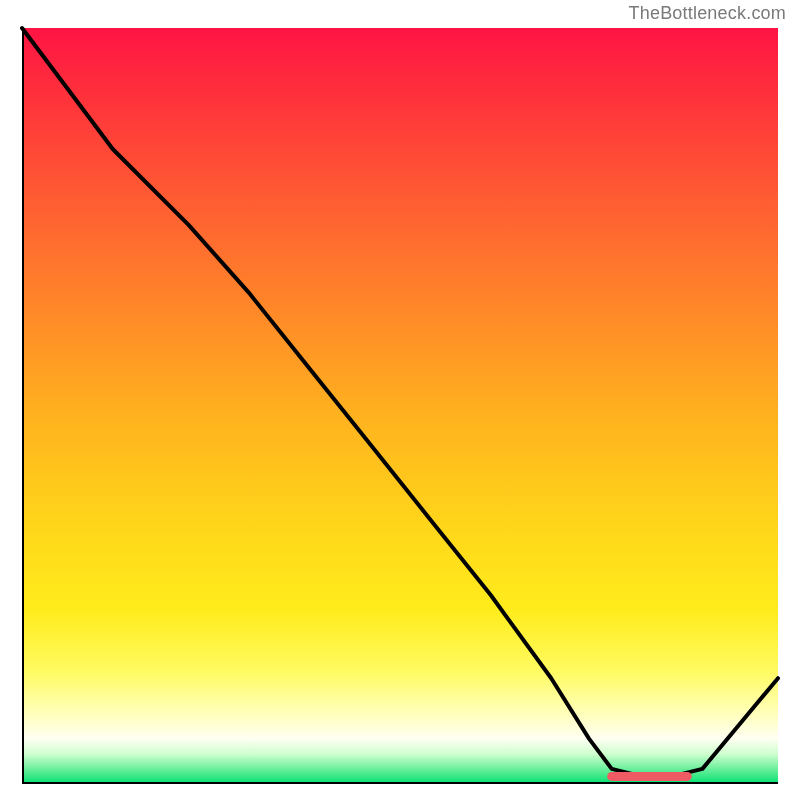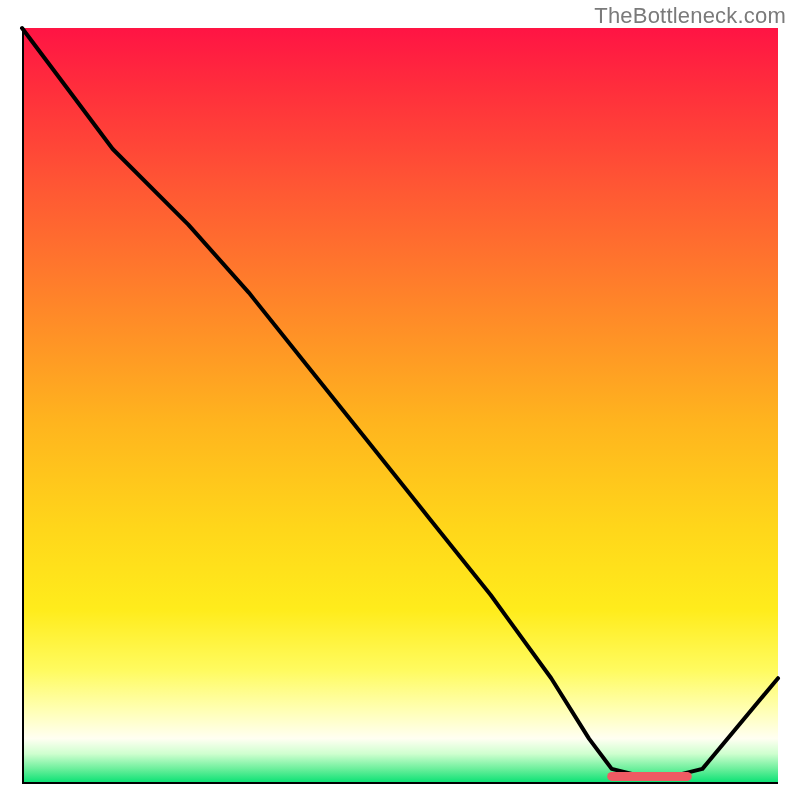--- a/index.html
+++ b/index.html
@@ -12,21 +12,21 @@
   }
   .wrap {
     position: relative;
     width: 800px;
     height: 800px;
   }
   .attribution {
     position: absolute;
     top: 3px;
     right: 14px;
-    font-size: 22px;
+    font-size: 18px;
     color: #7a7a7a;
     letter-spacing: 0.2px;
   }
   .plot {
     position: absolute;
     left: 22px;
     top: 28px;
     width: 756px;
     height: 756px;
     background: linear-gradient(

